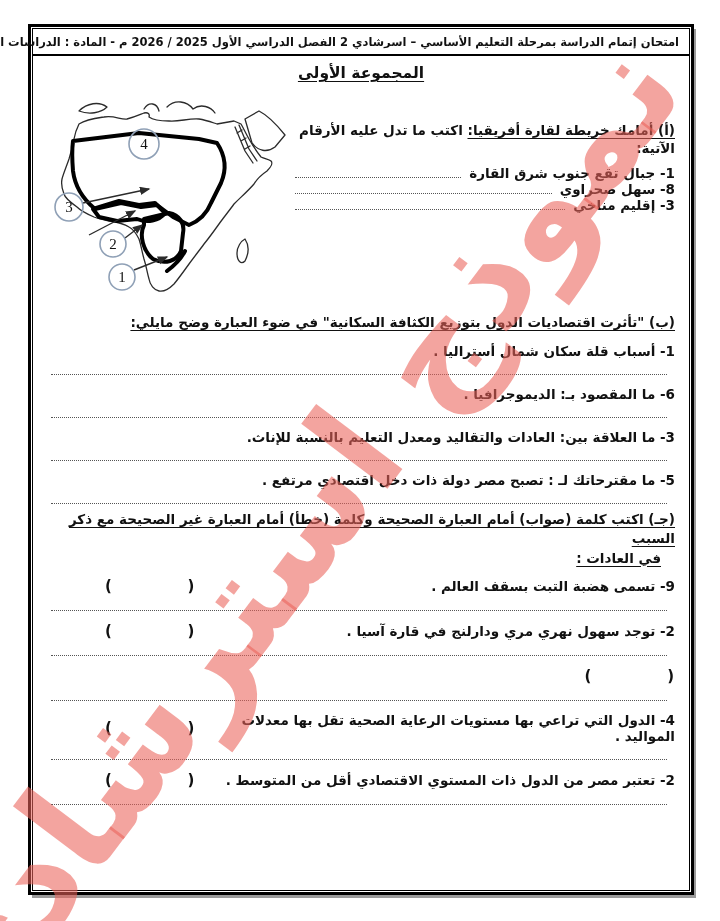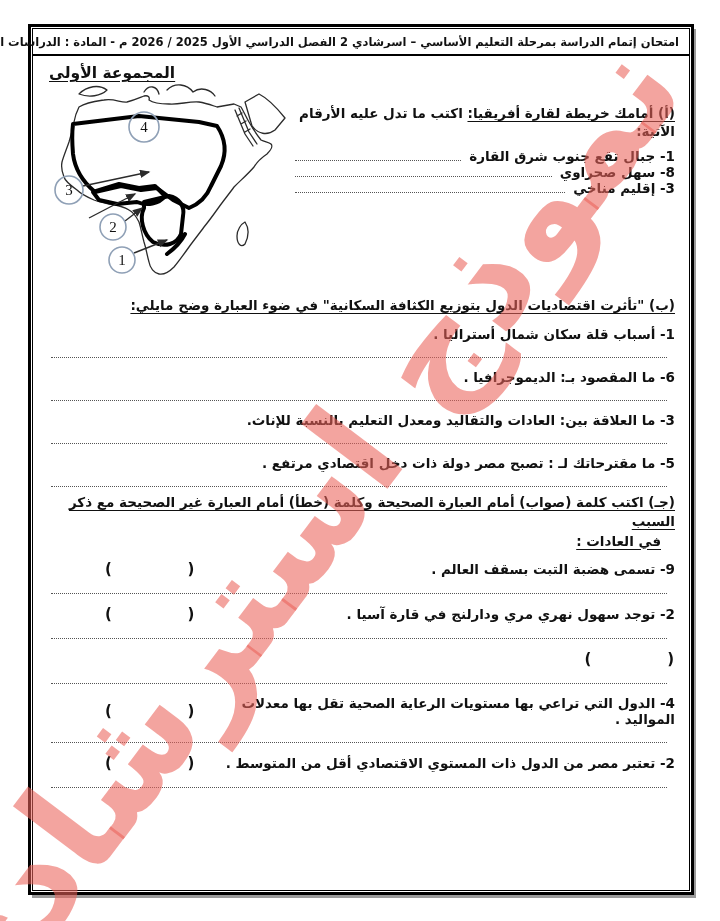--- a/index.html
+++ b/index.html
@@ -19,21 +19,21 @@
     display:flex;flex-direction:column;
   }
   .hdr{
     display:flex;justify-content:space-between;align-items:center;gap:10px;
     padding:6px 10px 5px;border-bottom:2.5px solid #000;
     font-size:11.5px;white-space:nowrap;
   }
   .content{flex:1;padding:4px 14px 0;position:relative;}
   .u{text-decoration:underline;text-underline-offset:3px;}
   .group-title{
-    font-size:15.5px;margin:4px 2px 2px;text-align:left;
+    font-size:15.5px;margin:4px 2px 19px;text-align:center;
   }
   
   .sec-a-row{display:flex;gap:2px;align-items:flex-start;}
   .sec-a-right{flex:1;min-width:0;padding-top:4px;}
   .sa-head{font-size:13.5px;margin:16px 0 8px;line-height:1.35;}
   .sa-item{display:flex;align-items:flex-end;gap:8px;font-size:13.5px;margin:0 0;}
   .sa-fill{flex:1;border-bottom:1.6px dotted #555;margin-bottom:3px;margin-left:4px;}
   .map-wrap{width:242px;flex:0 0 242px;margin-top:-2px;}
   
   .sec-head{font-size:13.5px;line-height:1.4;margin:6px 0 2px;}

